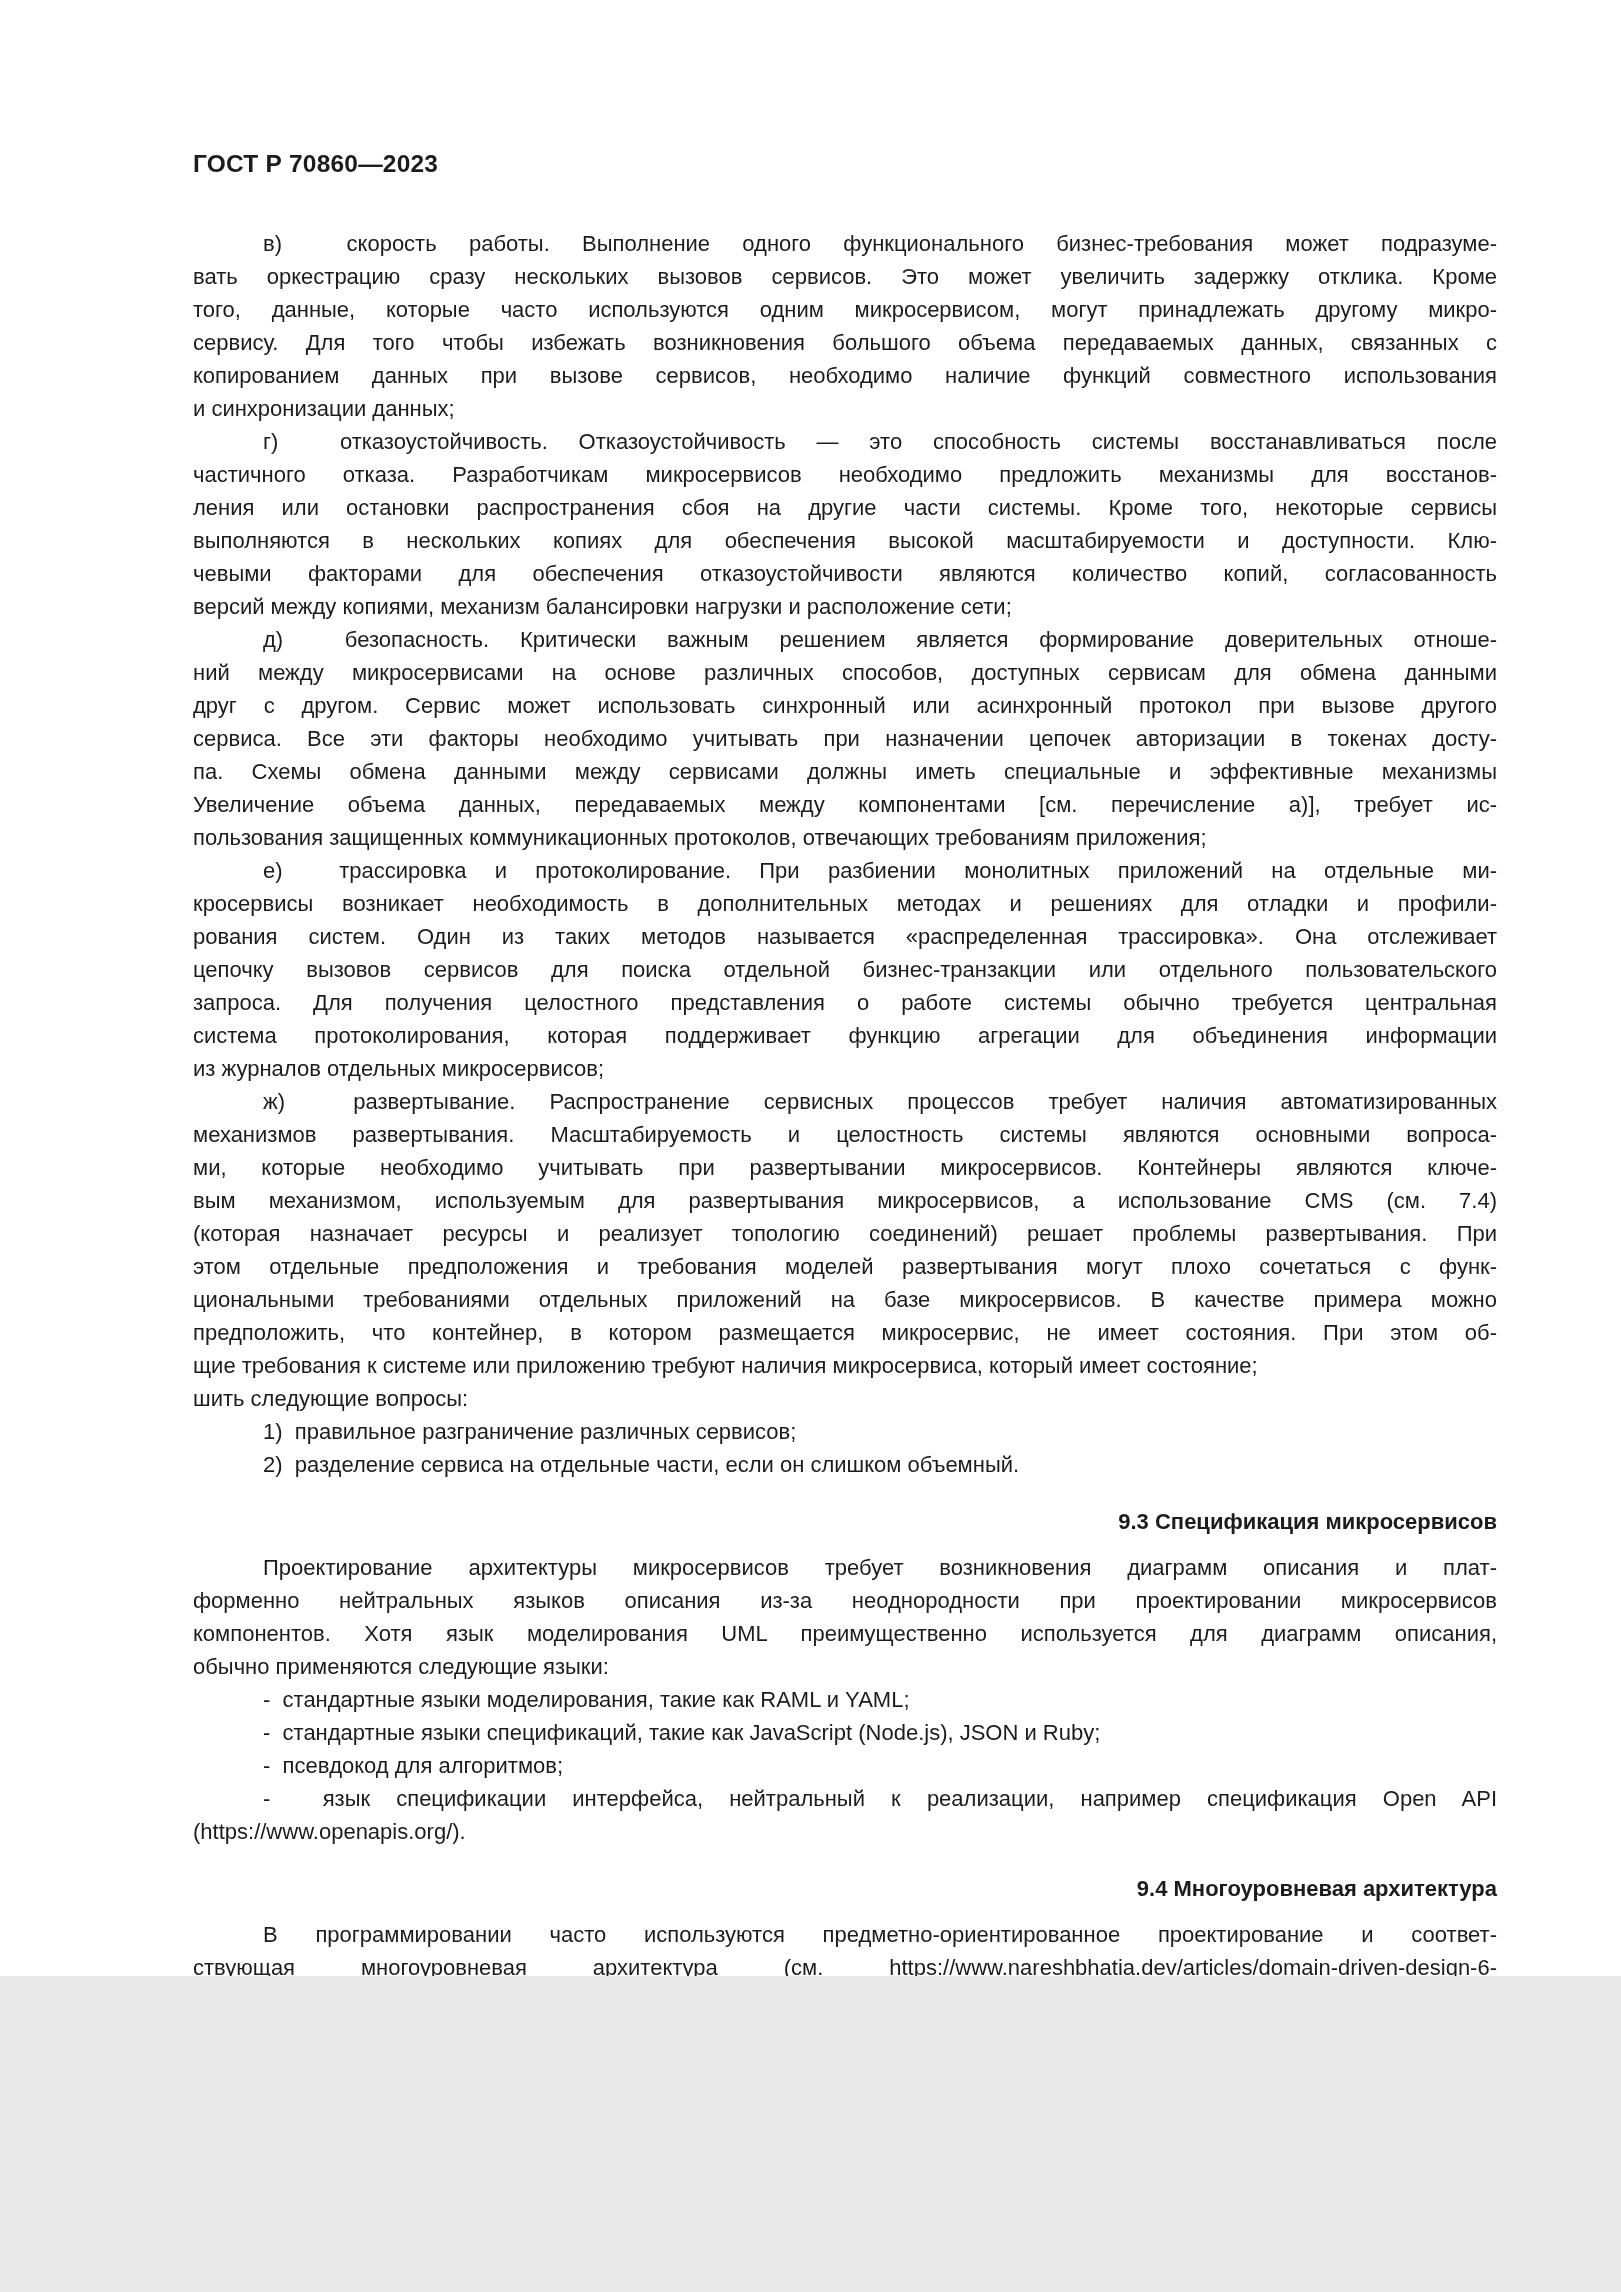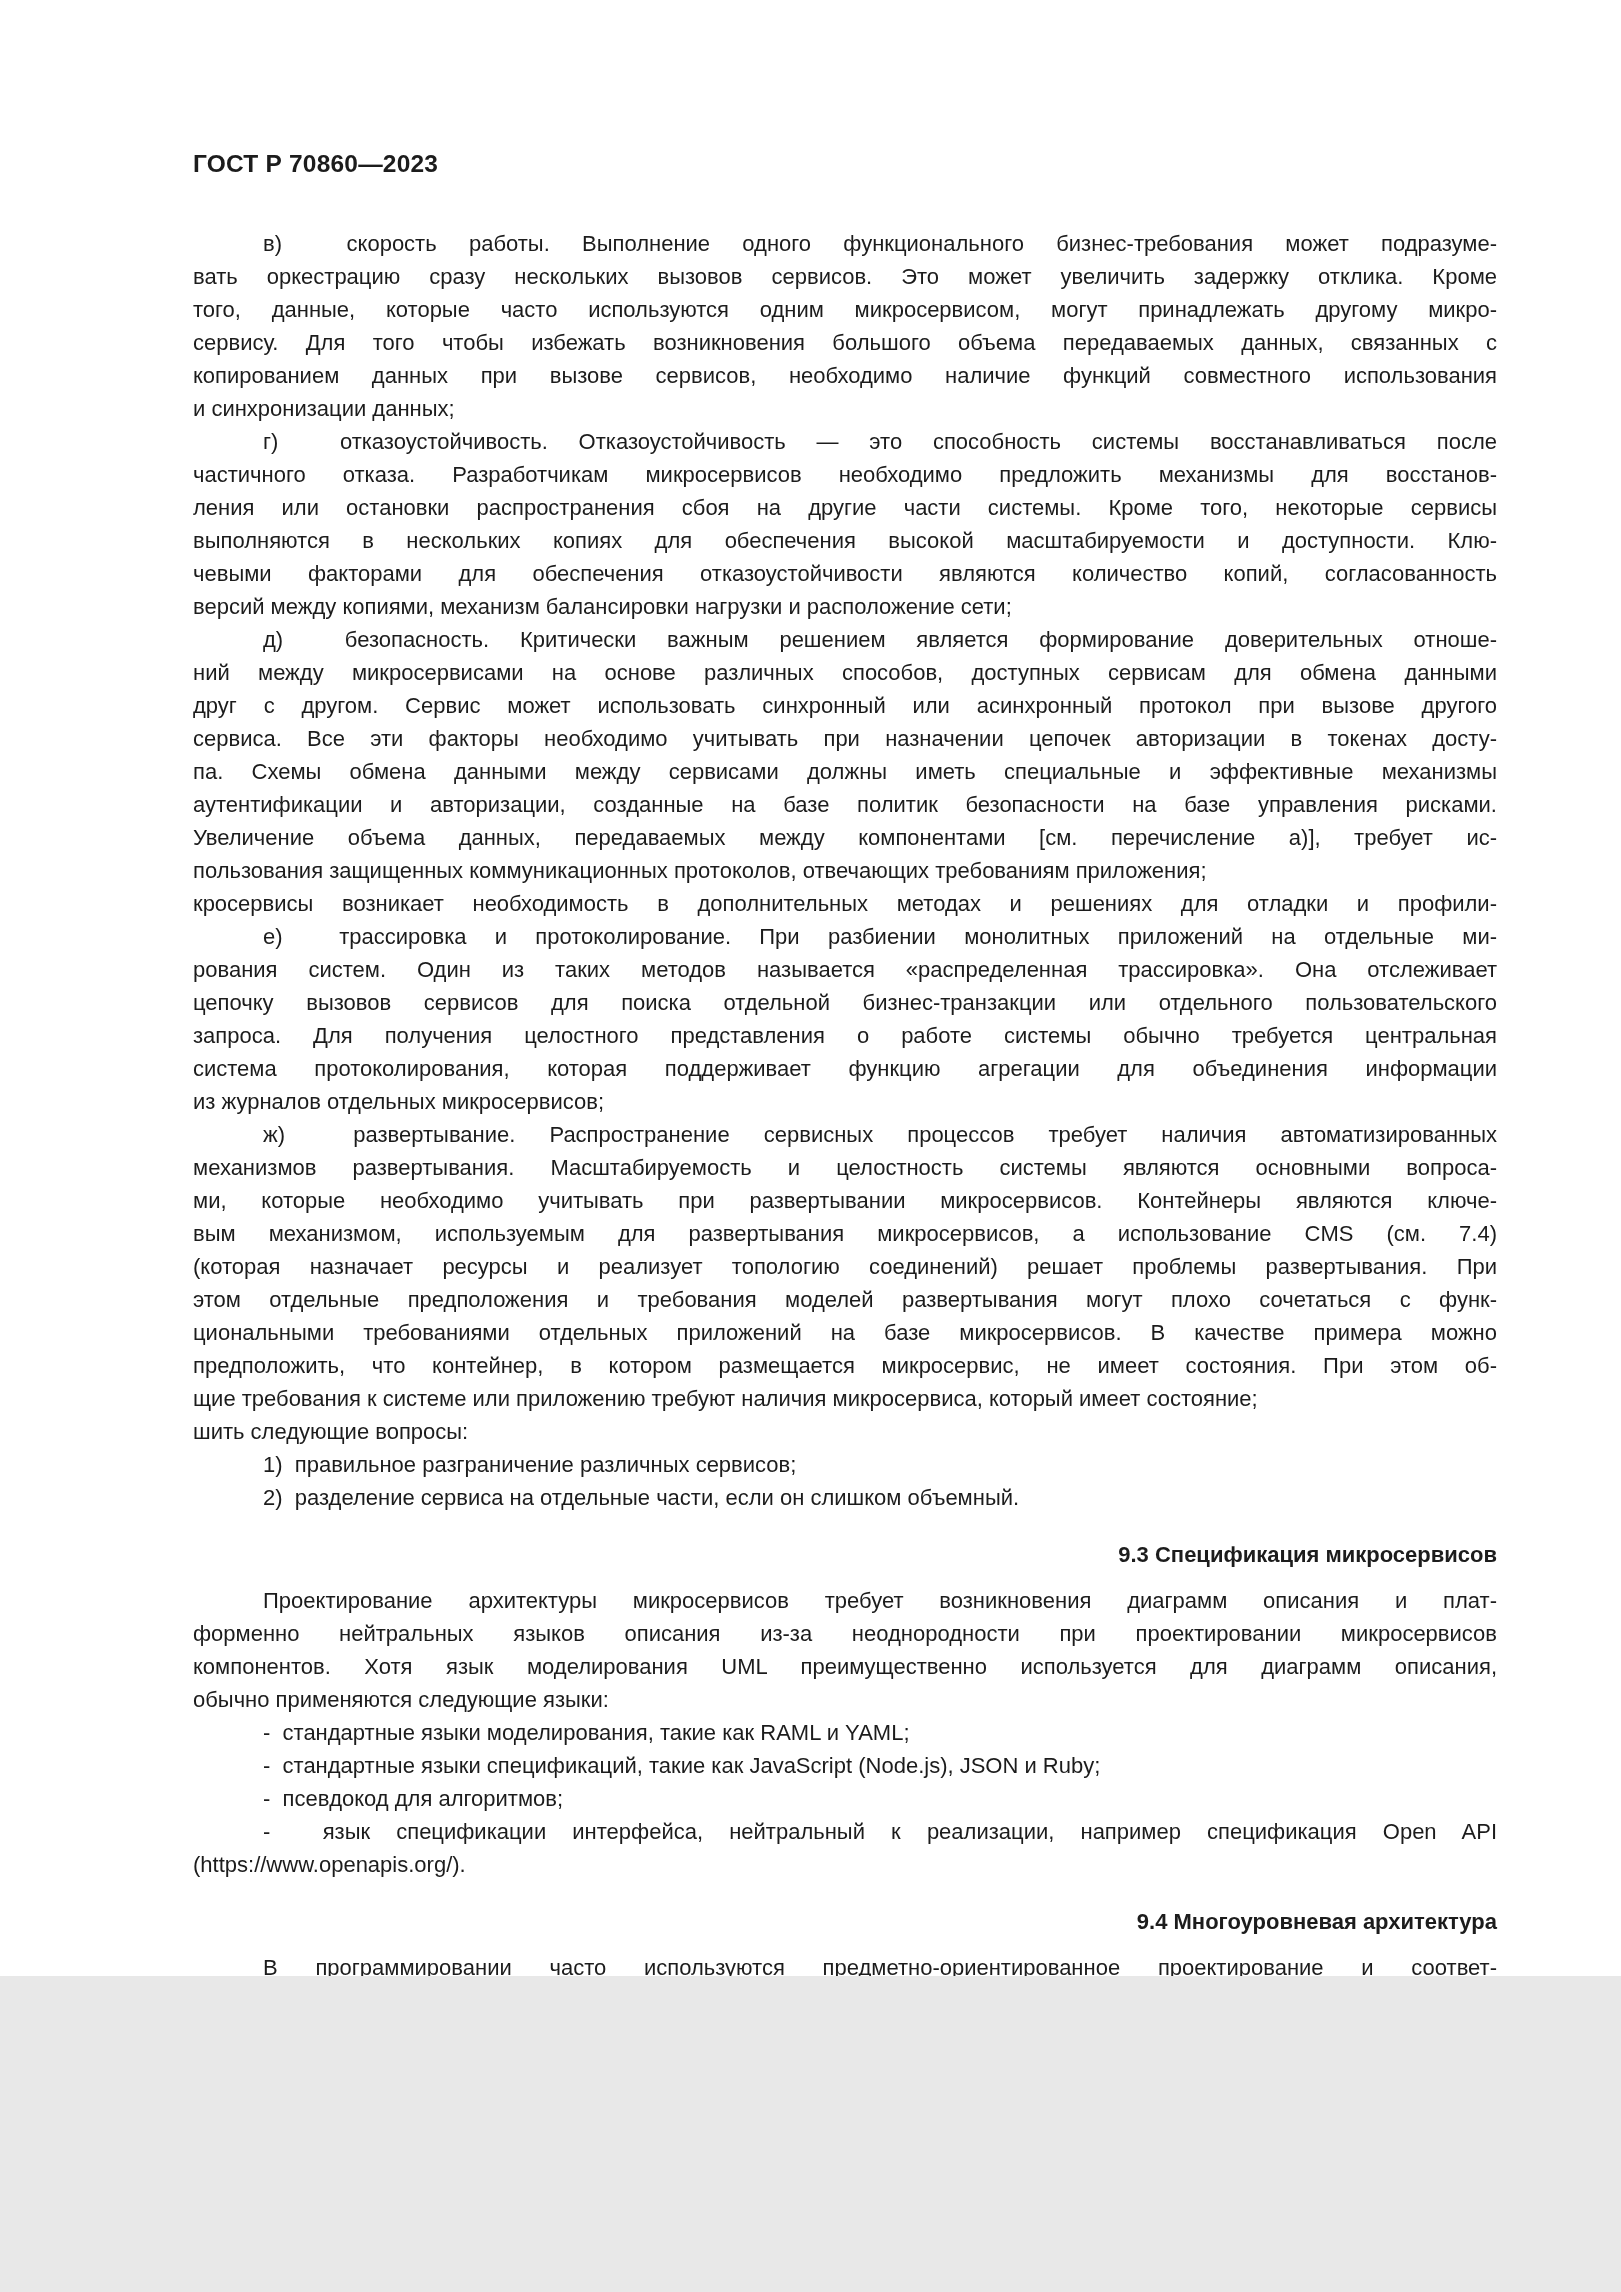--- a/index.html
+++ b/index.html
@@ -71,25 +71,24 @@
       <div class="ln">частичного отказа. Разработчикам микросервисов необходимо предложить механизмы для восстанов-</div>
       <div class="ln">ления или остановки распространения сбоя на другие части системы. Кроме того, некоторые сервисы</div>
       <div class="ln">выполняются в нескольких копиях для обеспечения высокой масштабируемости и доступности. Клю-</div>
       <div class="ln">чевыми факторами для обеспечения отказоустойчивости являются количество копий, согласованность</div>
       <div class="ln last">версий между копиями, механизм балансировки нагрузки и расположение сети;</div>
       <div class="ln ind">д)&nbsp; безопасность. Критически важным решением является формирование доверительных отноше-</div>
       <div class="ln">ний между микросервисами на основе различных способов, доступных сервисам для обмена данными</div>
       <div class="ln">друг с другом. Сервис может использовать синхронный или асинхронный протокол при вызове другого</div>
       <div class="ln">сервиса. Все эти факторы необходимо учитывать при назначении цепочек авторизации в токенах досту-</div>
       <div class="ln">па. Схемы обмена данными между сервисами должны иметь специальные и эффективные механизмы</div>
-      <div class="ln">аутентификации и авторизации, созданные на базе политик безопасности на базе управления рисками.</div>
       <div class="ln">Увеличение объема данных, передаваемых между компонентами [см. перечисление а)], требует ис-</div>
       <div class="ln last">пользования защищенных коммуникационных протоколов, отвечающих требованиям приложения;</div>
+      <div class="ln ind">е)&nbsp; трассировка и протоколирование. При разбиении монолитных приложений на отдельные ми-</div>
       <div class="ln">кросервисы возникает необходимость в дополнительных методах и решениях для отладки и профили-</div>
-      <div class="ln ind">е)&nbsp; трассировка и протоколирование. При разбиении монолитных приложений на отдельные ми-</div>
       <div class="ln">рования систем. Один из таких методов называется «распределенная трассировка». Она отслеживает</div>
       <div class="ln">цепочку вызовов сервисов для поиска отдельной бизнес-транзакции или отдельного пользовательского</div>
       <div class="ln">запроса. Для получения целостного представления о работе системы обычно требуется центральная</div>
       <div class="ln">система протоколирования, которая поддерживает функцию агрегации для объединения информации</div>
       <div class="ln last">из журналов отдельных микросервисов;</div>
       <div class="ln ind">ж)&nbsp; развертывание. Распространение сервисных процессов требует наличия автоматизированных</div>
       <div class="ln">механизмов развертывания. Масштабируемость и целостность системы являются основными вопроса-</div>
       <div class="ln">ми, которые необходимо учитывать при развертывании микросервисов. Контейнеры являются ключе-</div>
       <div class="ln">вым механизмом, используемым для развертывания микросервисов, а использование CMS (см. 7.4)</div>
       <div class="ln">(которая назначает ресурсы и реализует топологию соединений) решает проблемы развертывания. При</div>

